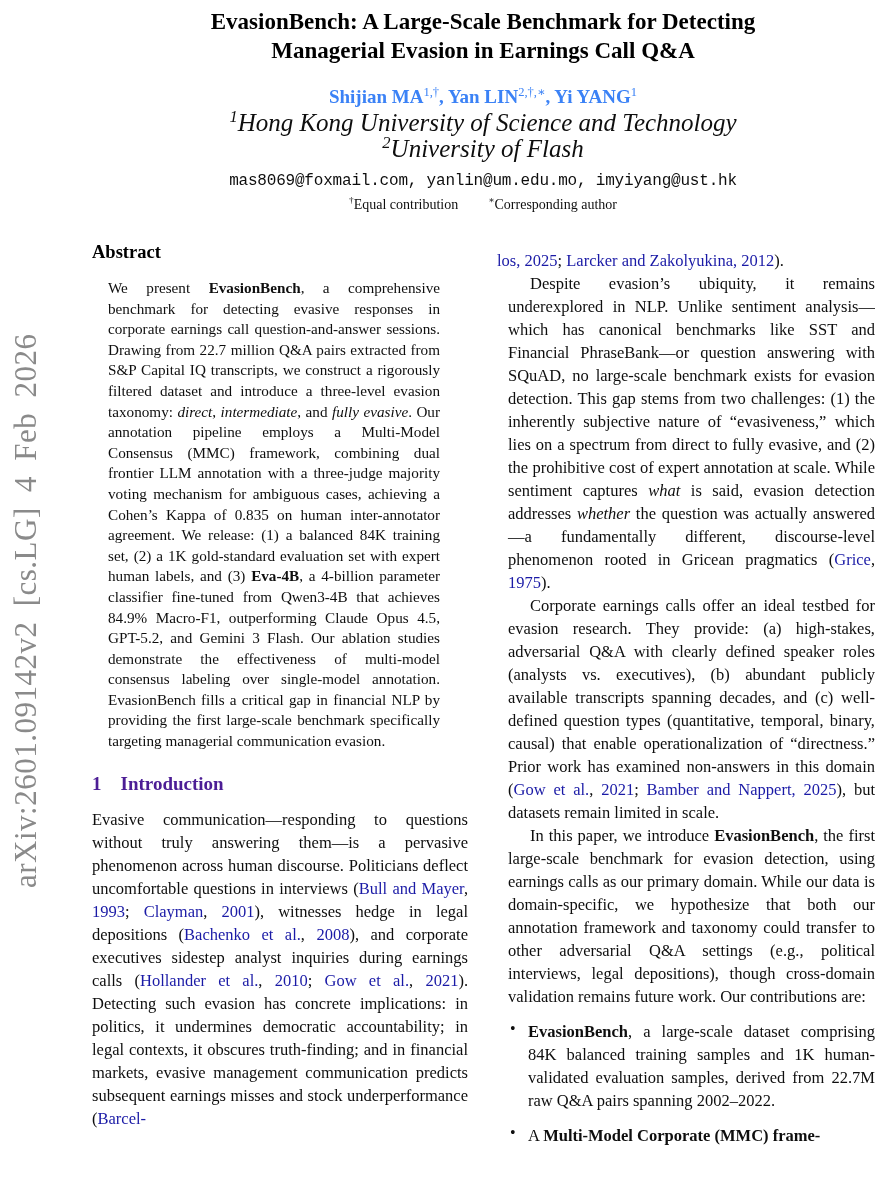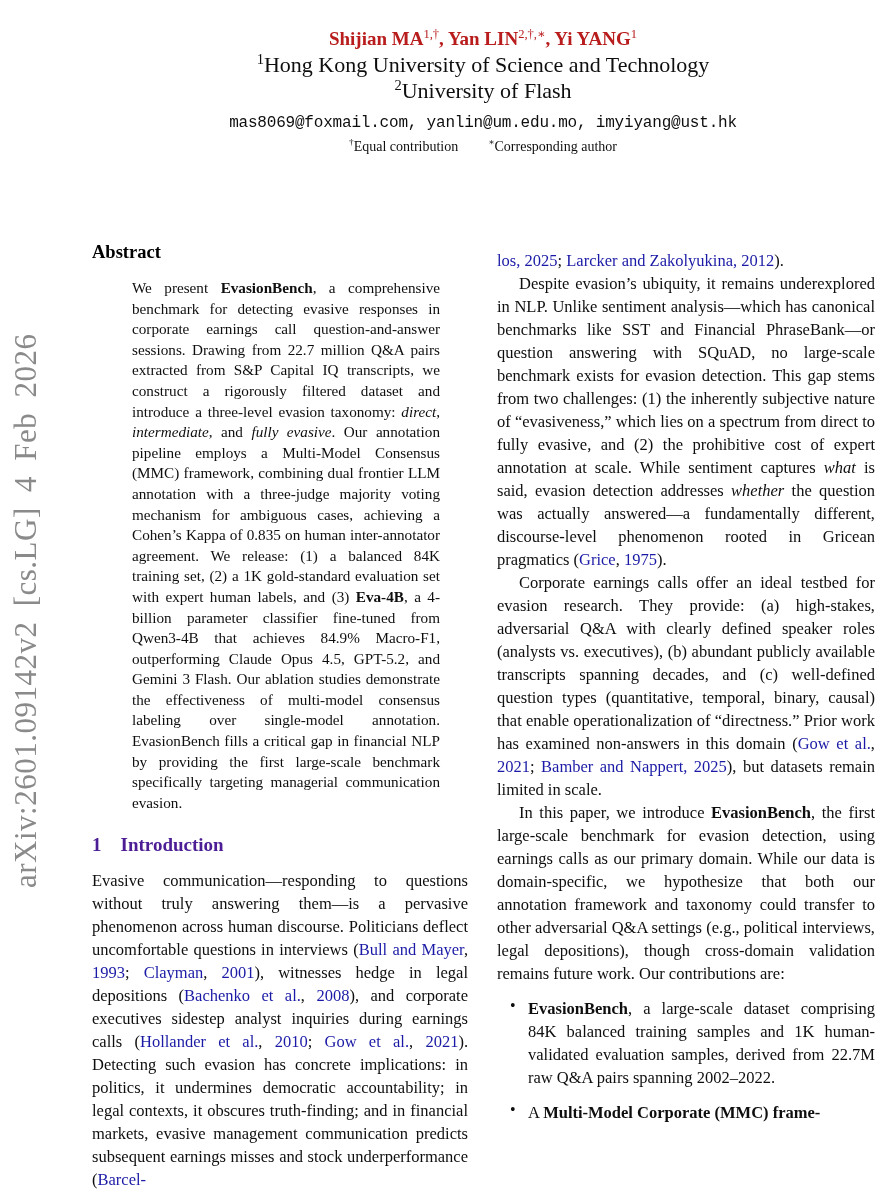--- a/index.html
+++ b/index.html
@@ -18,57 +18,61 @@
     width:612px;
     font-size:31px;
     color:var(--sidebar,#8a8a8a);
     white-space:nowrap;
     word-spacing:7px;
     letter-spacing:0.5px;
   }
   
   .header{position:absolute;top:7px;left:90px;width:786px;text-align:center;}
   .title{font-weight:bold;font-size:23px;line-height:29px;color:#000;}
-  .authors{margin-top:21px;font-size:19px;font-weight:bold;color:#b91c1c;}
+  .authors{margin-top:21px;font-size:19px;font-weight:bold;color:#3b82f6;}
   sup{font-size:66%;vertical-align:super;line-height:0;font-weight:normal;}
-  .affil{font-size:22px;margin-top:3px;line-height:23px;}
+  .affil{font-size:25px;margin-top:3px;line-height:23px;font-style:italic;}
   .emails{
     font-family:"Liberation Mono","DejaVu Sans Mono",monospace;
     font-size:16px;margin-top:12px;letter-spacing:-0.2px;
   }
   .notes{font-size:14px;margin-top:7px;}
   .gap{display:inline-block;width:30px;}
   
   .col-left{position:absolute;left:92px;top:241px;width:376px;height:957px;overflow:hidden;}
   .col-right{position:absolute;left:497px;top:249px;width:378px;height:957px;overflow:hidden;}
   .abstract-heading{text-align:left;font-weight:bold;font-size:18.5px;margin:1px 0 15px 0;color:#000;}
   .abstract-body{
-    margin:0 28px 0 40px;
+    margin:0 28px 0 16px;
     font-size:15.2px;line-height:20.6px;
     text-align:justify;
   }
   .section-heading{font-weight:bold;font-size:19px;margin:21px 0 13px 0;color:#4c1d95;}
   .sec-num{margin-right:19px;}
   .body-text{font-size:16.5px;line-height:23px;text-align:justify;}
   .para{margin:0;}
-  .indent{text-indent:22px;}
+  .indent{text-indent:22px;margin-left:11px;}
   .b{font-weight:bold;}
   .i{font-style:italic;}
   .cite{color:var(--link,#1a1aa6);}
   .bullet-item{position:relative;padding-left:31px;margin-top:12px;}
   .bullet-marker{position:absolute;left:13px;top:0;}
 </style>
 </head>
 <body>
 
 <div class="page">
 
   <div class="arxiv-sidebar">arXiv:2601.09142v2 [cs.LG] 4 Feb 2026</div>
 
   <div class="header">
+    <div class="title">
+      <div>EvasionBench: A Large-Scale Benchmark for Detecting</div>
+      <div>Managerial Evasion in Earnings Call Q&amp;A</div>
+    </div>
     <div class="authors"><span class="b">Shijian MA</span><sup>1,†</sup><span class="b">, </span><span class="b">Yan LIN</span><sup>2,†,∗</sup><span class="b">, </span><span class="b">Yi YANG</span><sup>1</sup></div>
     <div class="affil"><sup>1</sup><span>Hong Kong University of Science and Technology</span></div>
     <div class="affil"><sup>2</sup><span>University of Flash</span></div>
     <div class="emails">mas8069@foxmail.com, yanlin@um.edu.mo, imyiyang@ust.hk</div>
     <div class="notes"><sup>†</sup><span>Equal contribution</span><span class="gap"></span><sup>∗</sup><span>Corresponding author</span></div>
   </div>
 
   <div class="col-left">
     <div class="abstract-heading">Abstract</div>
     <div class="abstract-body"><span>We present </span><span class="b">EvasionBench</span><span>, a comprehensive benchmark for detecting evasive responses in corporate earnings call question-and-answer sessions.  Drawing from 22.7 million Q&amp;A pairs extracted from S&amp;P Capital IQ transcripts, we construct a rigorously filtered dataset and introduce a three-level evasion taxonomy: </span><span class="i">direct</span><span>, </span><span class="i">intermediate</span><span>, and </span><span class="i">fully evasive</span><span>.  Our annotation pipeline employs a Multi-Model Consensus (MMC) framework, combining dual frontier LLM annotation with a three-judge majority voting mechanism for ambiguous cases, achieving a Cohen’s Kappa of 0.835 on human inter-annotator agreement.  We release: (1) a balanced 84K training set, (2) a 1K gold-standard evaluation set with expert human labels, and (3) </span><span class="b">Eva-4B</span><span>, a 4-billion parameter classifier fine-tuned from Qwen3-4B that achieves 84.9% Macro-F1, outperforming Claude Opus 4.5, GPT-5.2, and Gemini 3 Flash. Our ablation studies demonstrate the effectiveness of multi-model consensus labeling over single-model annotation. EvasionBench fills a critical gap in financial NLP by providing the first large-scale benchmark specifically targeting managerial communication evasion.</span></div>

